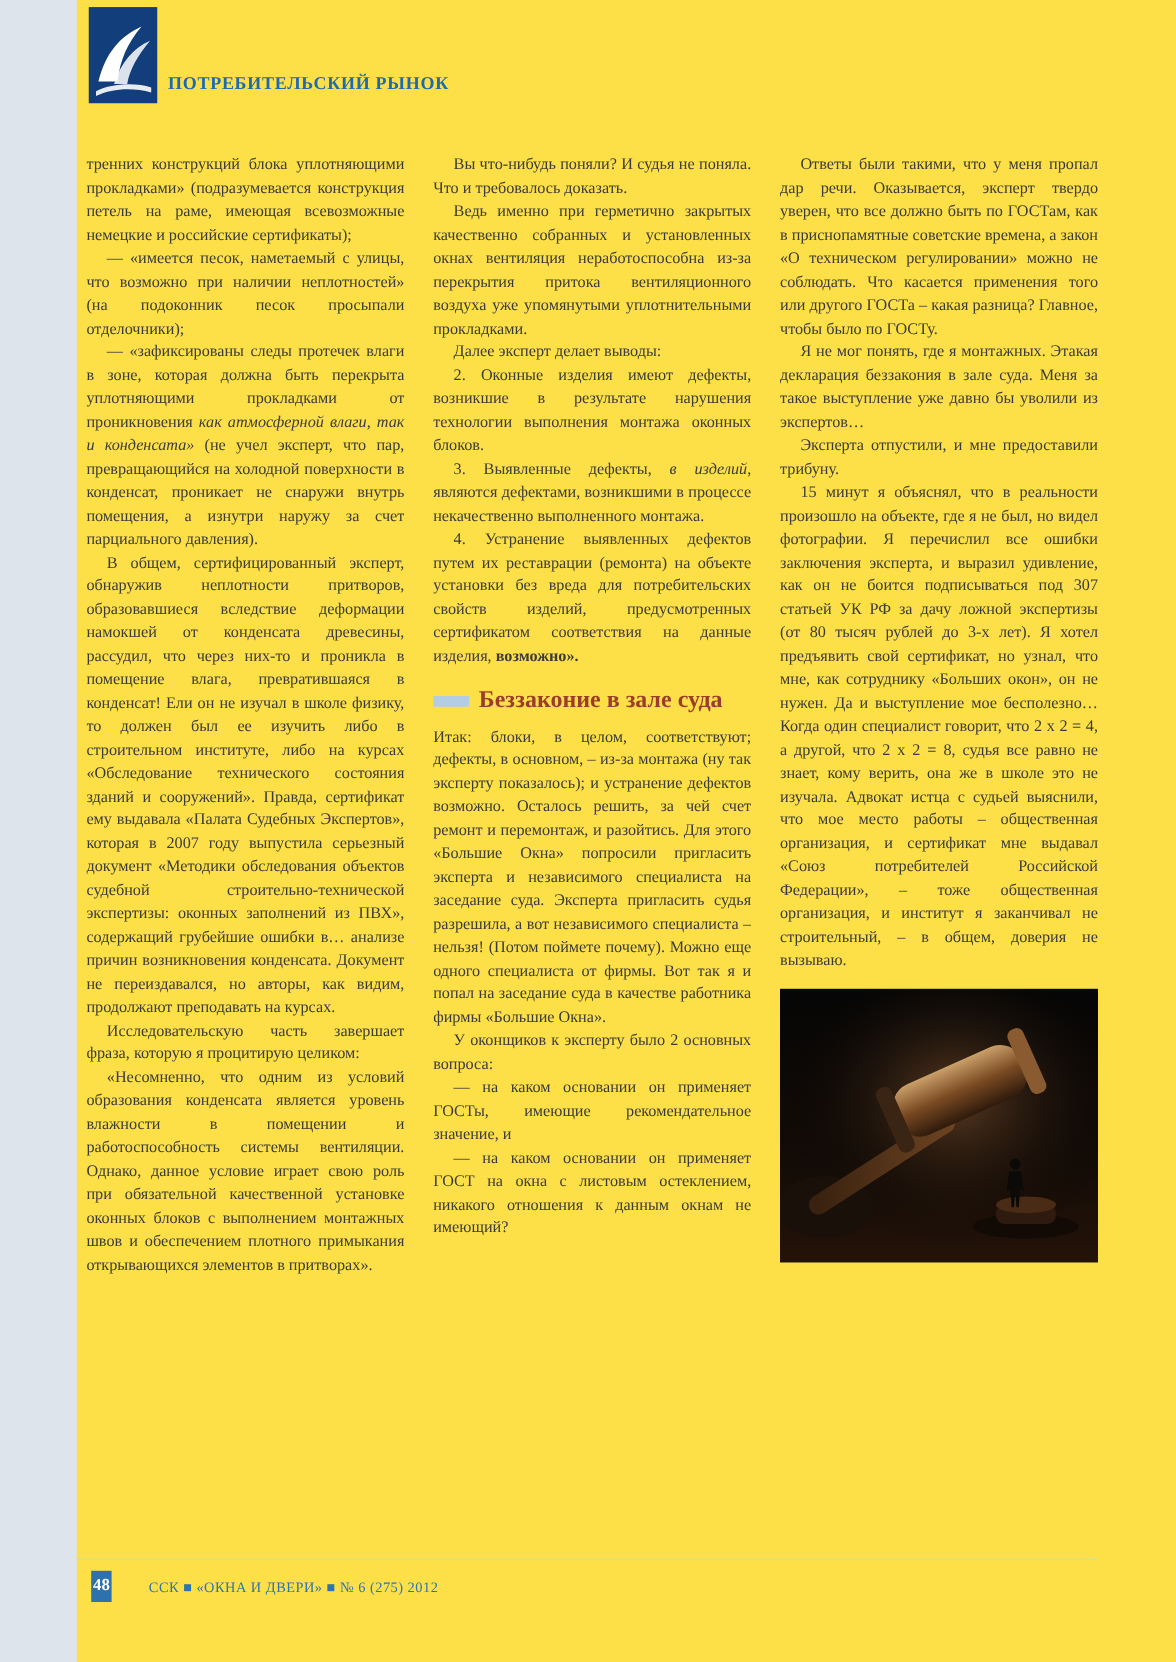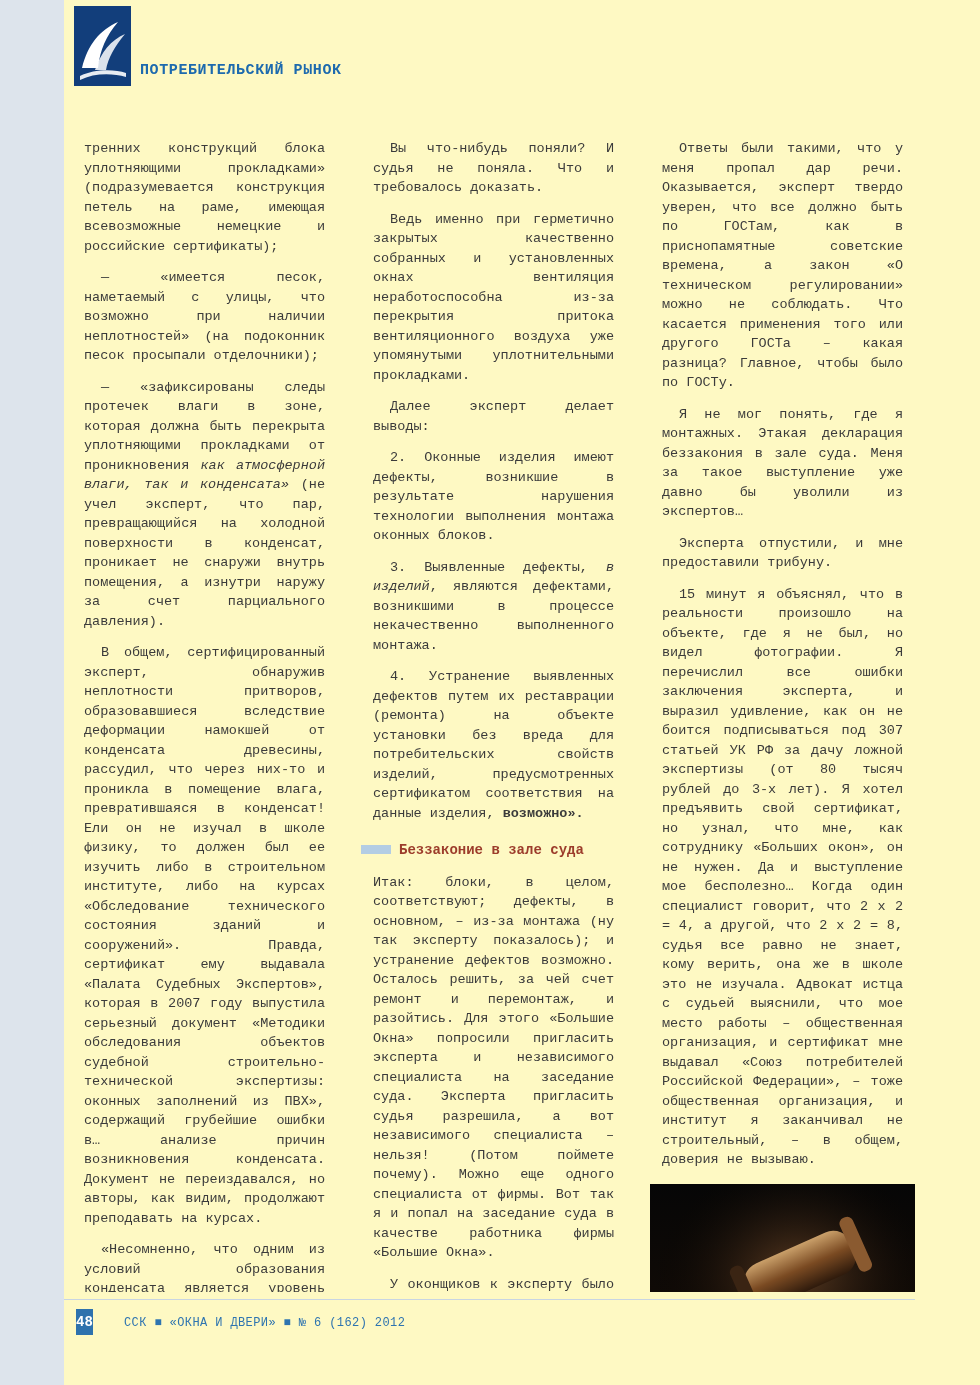--- a/index.html
+++ b/index.html
@@ -1,18 +1,18 @@
 <!DOCTYPE html>
 <html lang="ru"><head>
 <meta charset="utf-8">
 <style>
   html,body { margin:0; padding:0; background:#ffffff; }
   .page {
-    position:relative; width:980px; height:1385px; background:#fef9c3;
-    font-family:Liberation Mono, monospace; overflow:hidden;
+    position:relative; width:980px; height:1385px; background:#fde047;
+    font-family:Liberation Serif, serif; overflow:hidden;
   }
   .left-band {
     position:absolute; left:0; top:0; width:64px; height:1385px;
     background:#dde4ec;
   }
   .logo {
     position:absolute; left:74px; top:6px; width:57px; height:80px;
     background:#123e7b;
   }
   .logo svg { display:block; width:100%; height:100%; }
@@ -23,24 +23,24 @@
   .columns {
     position:absolute; left:72px; top:127px; width:843px;
     display:flex; gap:24px;
   }
   .col {
     width:265px; height:1165px; overflow:hidden;
     font-size:13.5px; line-height:19.5px; color:#3b3b3b;
     text-align:justify;
     hyphens:auto; -webkit-hyphens:auto;
   }
-  .col p { margin:12px; text-indent:17px; }
+  .col p { margin:0; text-indent:17px; }
   .col p.no-indent { text-indent:0; }
   .section-heading {
-    margin:18px 0 10px; font-weight:bold; font-size:14px;
+    margin:18px 0 10px; font-weight:bold; font-size:20px;
     color:#9c3c2b; text-align:left;
   }
   .heading-marker {
     display:inline-block; width:30px; height:9px;
     background:#b3cde4; margin-right:8px;
   }
   .photo {
     margin-top:14px; width:265px; height:228px; overflow:hidden;
     background:#0a0a0a;
   }
@@ -77,20 +77,21 @@
 
   <div class="header-title">ПОТРЕБИТЕЛЬСКИЙ РЫНОК</div>
 
   <div class="columns">
 
     <div class="col" lang="ru">
       <p class="no-indent">тренних конструкций блока уплотняющими прокладками» (подразумевается конструкция петель на раме, имеющая всевозможные немецкие и российские сертификаты);</p>
       <p>— «имеется песок, наметаемый с улицы, что возможно при наличии неплотностей» (на подоконник песок просыпали отделочники);</p>
       <p><span>— «зафиксированы следы протечек влаги в зоне, которая должна быть перекрыта уплотняющими прокладками от проникновения </span><i>как атмосферной влаги, так и конденсата»</i><span> (не учел эксперт, что пар, превращающийся на холодной поверхности в конденсат, проникает не снаружи внутрь помещения, а изнутри наружу за счет парциального давления).</span></p>
       <p>В общем, сертифицированный эксперт, обнаружив неплотности притворов, образовавшиеся вследствие деформации намокшей от конденсата древесины, рассудил, что через них-то и проникла в помещение влага, превратившаяся в конденсат! Ели он не изучал в школе физику, то должен был ее изучить либо в строительном институте, либо на курсах «Обследование технического состояния зданий и сооружений». Правда, сертификат ему выдавала «Палата Судебных Экспертов», которая в 2007 году выпустила серьезный документ «Методики обследования объектов судебной строительно-технической экспертизы: оконных заполнений из ПВХ», содержащий грубейшие ошибки в… анализе причин возникновения конденсата. Документ не переиздавался, но авторы, как видим, продолжают преподавать на курсах.</p>
+      <p>Исследовательскую часть завершает фраза, которую я процитирую целиком:</p>
       <p>«Несомненно, что одним из условий образования конденсата является уровень влажности в помещении и работоспособность системы вентиляции. Однако, данное условие играет свою роль при обязательной качественной установке оконных блоков с выполнением монтажных швов и обеспечением плотного примыкания открывающихся элементов в притворах».</p>
     </div>
 
     <div class="col" lang="ru">
       <p>Вы что-нибудь поняли? И судья не поняла. Что и требовалось доказать.</p>
       <p>Ведь именно при герметично закрытых качественно собранных и установленных окнах вентиляция неработоспособна из-за перекрытия притока вентиляционного воздуха уже упомянутыми уплотнительными прокладками.</p>
       <p>Далее эксперт делает выводы:</p>
       <p>2. Оконные изделия имеют дефекты, возникшие в результате нарушения технологии выполнения монтажа оконных блоков.</p>
       <p><span>3. Выявленные дефекты, </span><i>в изделий</i><span>, являются дефектами, возникшими в процессе некачественно выполненного монтажа.</span></p>
       <p><span>4. Устранение выявленных дефектов путем их реставрации (ремонта) на объекте установки без вреда для потребительских свойств изделий, предусмотренных сертификатом соответствия на данные изделия, </span><b>возможно».</b></p>
@@ -146,15 +147,15 @@
             <path d="M191 152 h10 l2 16 h-3 l-1 14 h-2 l-1 -13 l-1 13 h-2 l-1 -14 h-3 Z"></path>
           </g>
         </svg>
       </div>
     </div>
 
   </div>
 
   <div class="footer-rule"></div>
   <div class="page-number">48</div>
-  <div class="footer-text">ССК ■ «ОКНА И ДВЕРИ» ■ № 6 (162) 2012</div>
+  <div class="footer-text">ССК ■ «ОКНА И ДВЕРИ» ■ № 6 (275) 2012</div>
 
 </div>
 
 </body></html>

